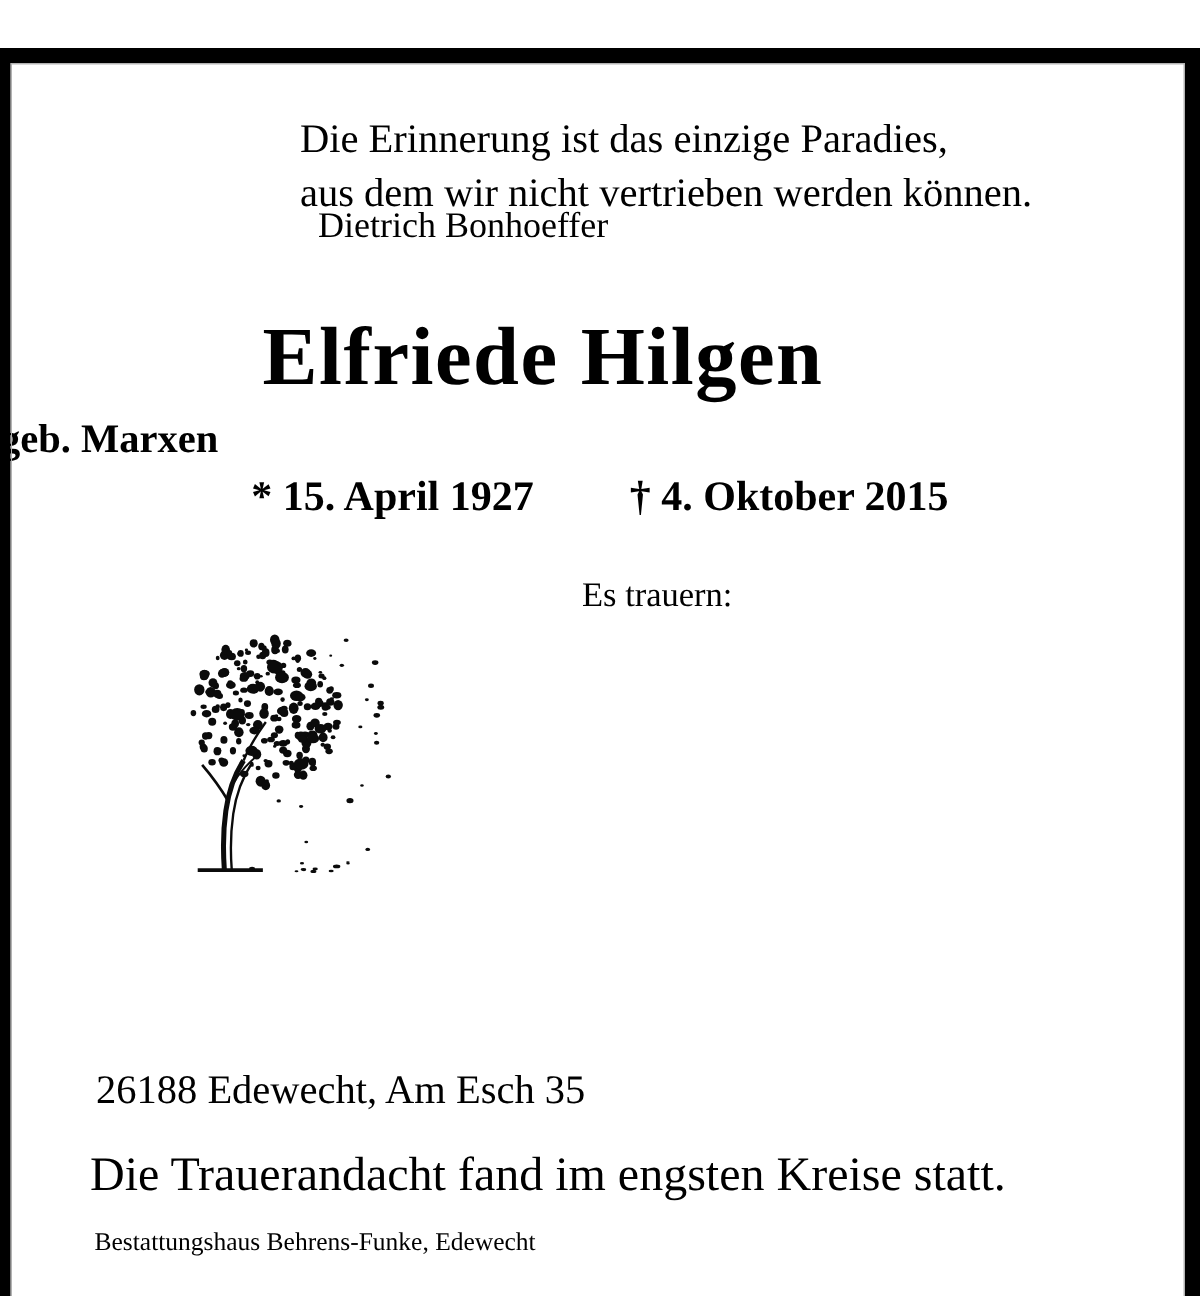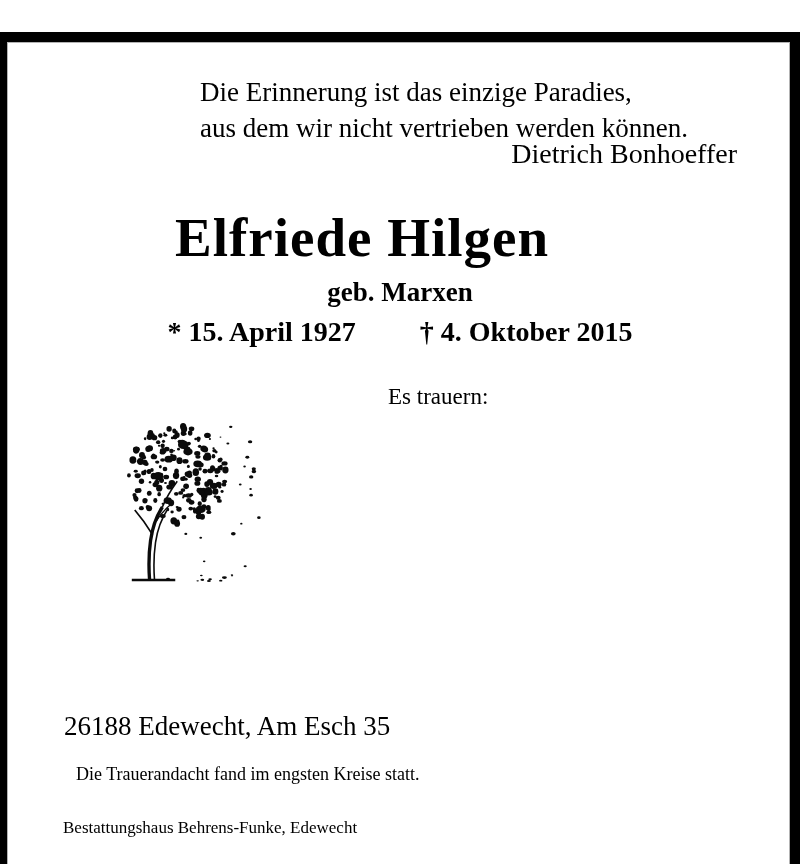--- a/index.html
+++ b/index.html
@@ -20,31 +20,31 @@
     box-shadow:inset 0 0 0 1px #b3b3b3;
     pointer-events:none;
     z-index:5;
   }
   .quote{
     position:absolute;left:200px;top:42px;
     font-size:27px;line-height:36px;
     white-space:nowrap;
   }
   .attribution{
-    position:absolute;left:200px;top:106px;width:537px;
-    text-align:right;font-size:28px;
+    position:absolute;left:212px;top:106px;width:537px;
+    text-align:left;font-size:24px;
   }
   .name{
     position:absolute;left:0;top:174px;width:724px;
     text-align:center;
     font-size:55px;font-weight:bold;letter-spacing:1px;
   }
   .birthname{
     position:absolute;left:0;top:245px;width:800px;
-    text-align:center;font-size:27px;font-weight:bold;
+    text-align:left;font-size:27px;font-weight:bold;
   }
   .dates{
     position:absolute;left:0;top:284px;width:800px;
     display:flex;justify-content:center;gap:64px;
     font-size:28px;font-weight:bold;white-space:nowrap;text-align:center;
   }
   .es-trauern{
     position:absolute;left:388px;top:352px;
     font-size:23px;
   }
@@ -55,22 +55,22 @@
   }
   .tree{
     position:absolute;left:116px;top:386px;
     width:158px;height:178px;
   }
   .address{
     position:absolute;left:64px;top:679px;
     font-size:27px;white-space:nowrap;
   }
   .service-note{
-    position:absolute;left:76px;top:732px;
-    font-size:18px;white-space:nowrap;
+    position:absolute;left:60px;top:732px;
+    font-size:32px;white-space:nowrap;
   }
   .funeral-home{
     position:absolute;left:63px;top:786px;
     font-size:17px;white-space:nowrap;
   }
 </style>
 </head>
 <body>
 
 <div class="page">

